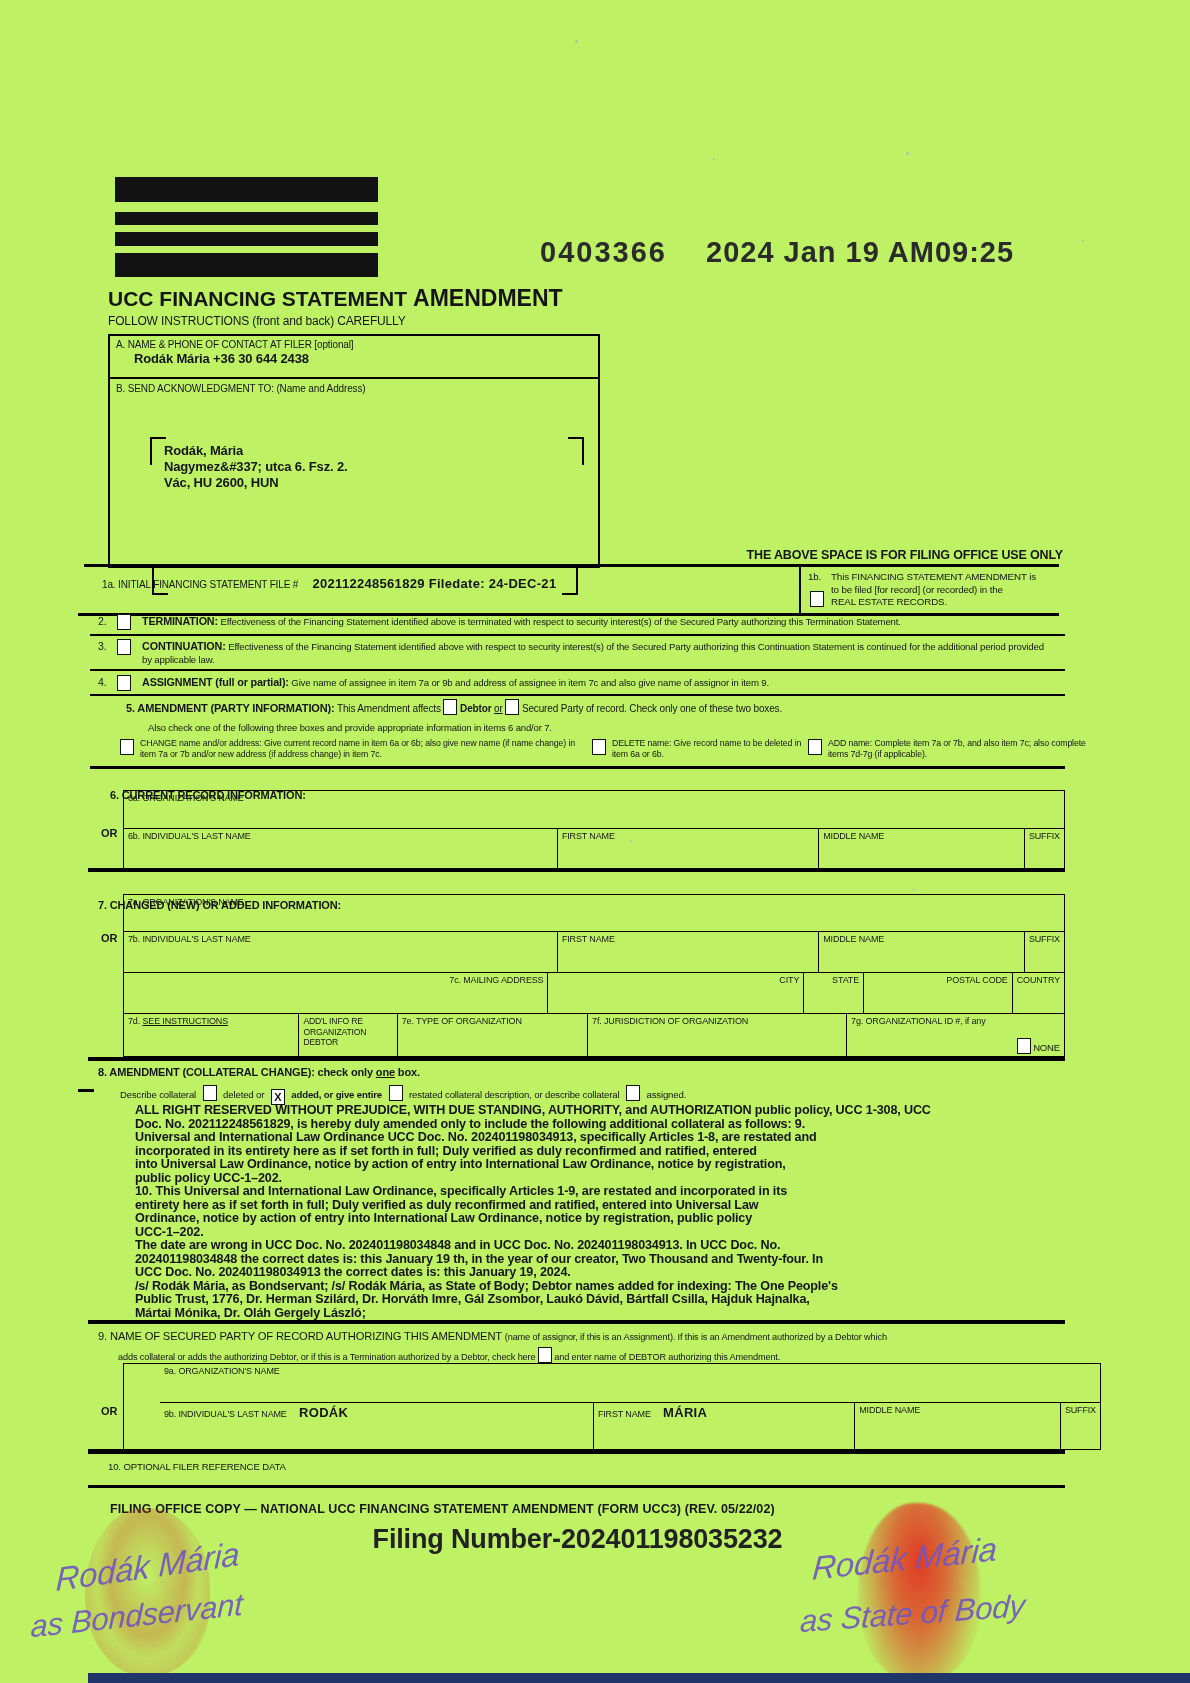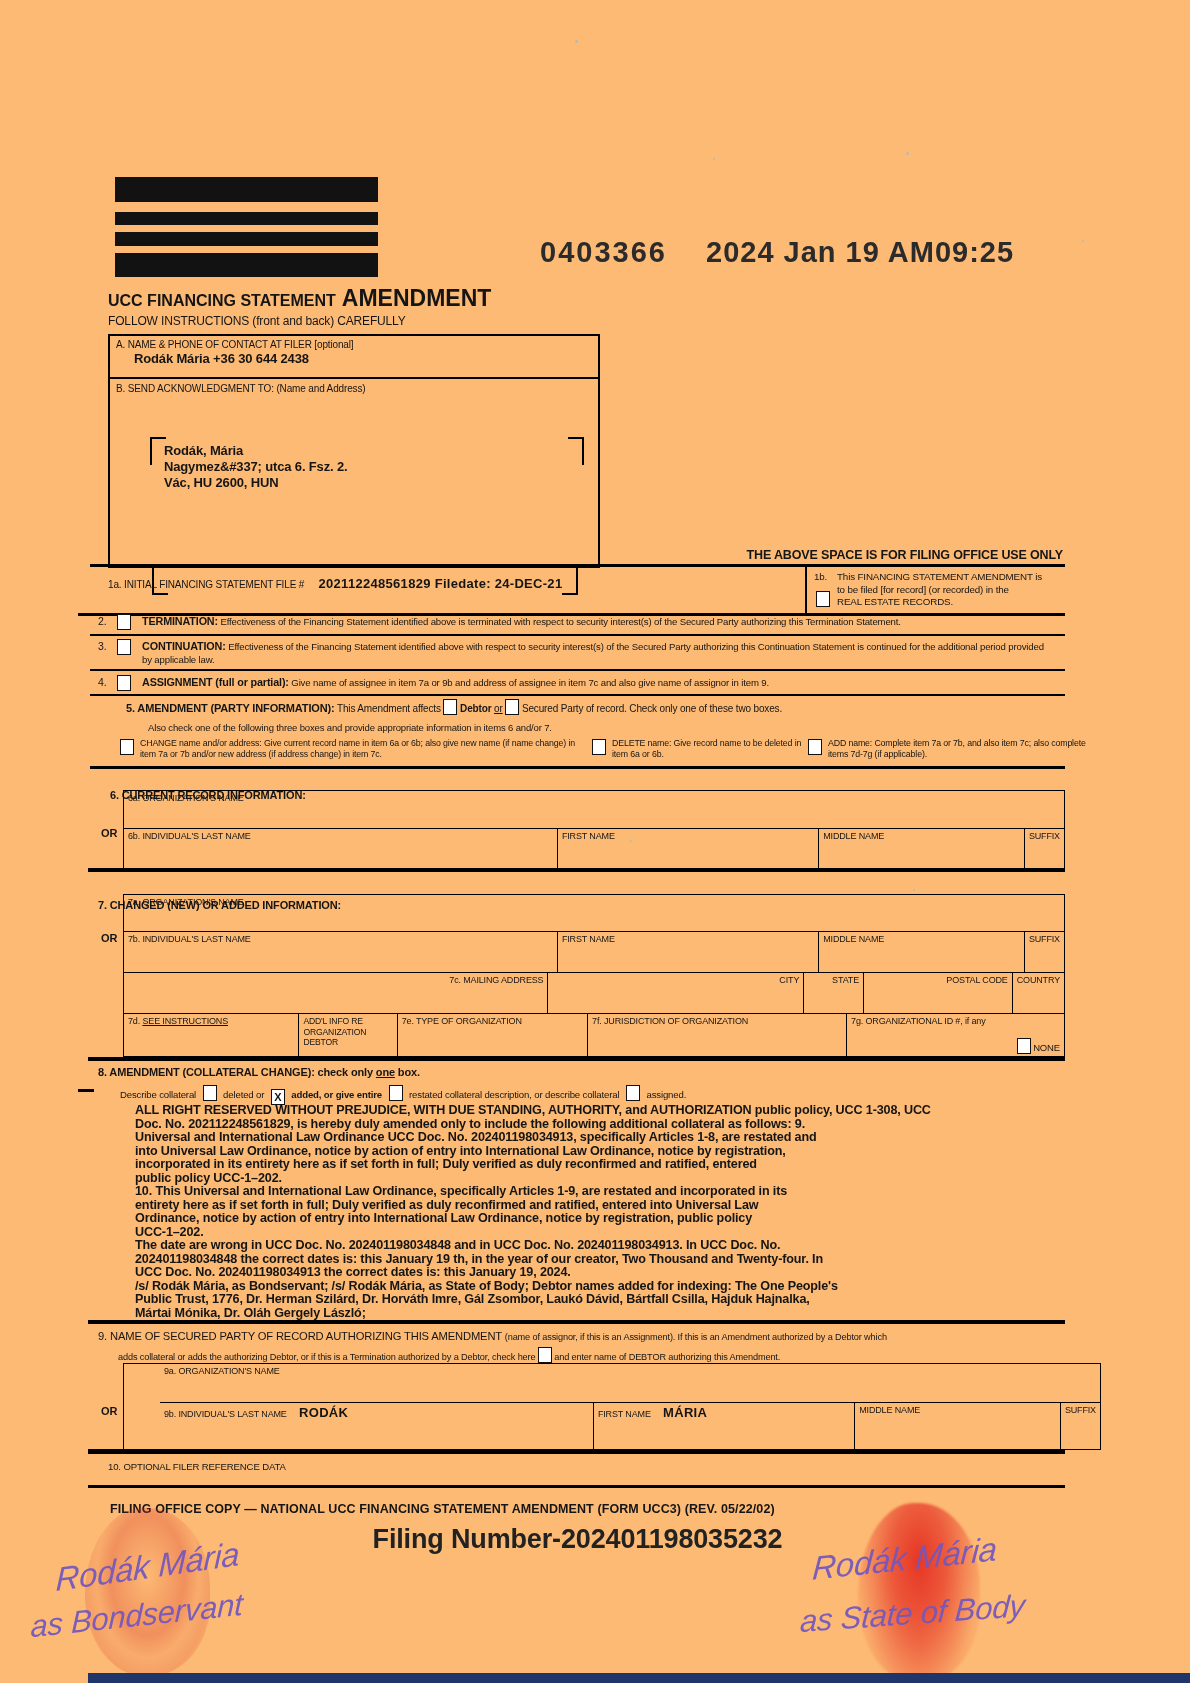--- a/index.html
+++ b/index.html
@@ -1,44 +1,44 @@
 <!DOCTYPE html>
 <html><head>
 <meta charset="utf-8">
 <style>
   html,body{margin:0;padding:0;background:#ffffff;}
-  .page{position:relative;width:1190px;height:1683px;background:#fdba74;overflow:hidden;
+  .page{position:relative;width:1190px;height:1683px;background:#bef264;overflow:hidden;
         font-family:"Liberation Sans",sans-serif;color:#151515;letter-spacing:-0.15px;}
   .abs{position:absolute;}
   
   .bar{position:absolute;left:115px;width:263px;background:#121212;}
   
   .stamp{position:absolute;top:236px;font-weight:bold;color:#2b2b2b;font-size:29px;letter-spacing:1px;}
   
   .title{position:absolute;left:108px;top:285px;white-space:nowrap;}
-  .title .t1{font-size:16px;font-weight:bold;letter-spacing:0;}
+  .title .t1{font-size:21px;font-weight:bold;letter-spacing:0;}
   .title .t2{font-size:23px;font-weight:bold;letter-spacing:0;margin-left:6px;}
   .subtitle{position:absolute;left:108px;top:314px;font-size:12px;}
   
   .boxab{position:absolute;left:108px;top:334px;width:488px;height:230px;border:2px solid #000;}
   .boxa{position:relative;height:41px;border-bottom:2px solid #000;}
   .lbl-sm{font-size:10px;}
   .vbold{font-weight:bold;font-size:13px;}
   .addr{position:absolute;left:54px;top:64px;font-weight:bold;font-size:13px;line-height:16px;}
   .brkt{position:absolute;width:14px;height:26px;}
   .brkt.tl{left:40px;top:58px;border-left:2px solid #000;border-top:2px solid #000;}
   .brkt.tr{left:458px;top:58px;border-right:2px solid #000;border-top:2px solid #000;}
   .brkt.bl{left:42px;top:188px;border-left:2px solid #000;border-bottom:2px solid #000;}
   .brkt.br{left:452px;top:188px;border-right:2px solid #000;border-bottom:2px solid #000;}
   .above-note{position:absolute;left:600px;top:548px;width:463px;text-align:right;font-weight:bold;font-size:12.5px;}
   
   .cb{display:inline-block;width:12px;height:14px;border:1.6px solid #111;vertical-align:-3px;background:#fff;
       font-size:11px;font-weight:bold;text-align:center;line-height:14px;}
   
-  .row1{position:absolute;left:90px;top:564px;width:975px;height:46px;border-top:3px solid #000;border-bottom:3px solid #000;display:flex;gap:16px;}
+  .row1{position:absolute;left:84px;top:564px;width:975px;height:46px;border-top:3px solid #000;border-bottom:3px solid #000;display:flex;gap:16px;}
   .row1 .c1{flex:1;position:relative;padding:7px 0 0 18px;}
   .row1 .c2{width:258px;border-left:2px solid #000;position:relative;font-size:9.8px;line-height:12.5px;}
   .row1 .c2 .tb{position:absolute;left:30px;top:4px;}
   .row1 .c2 .num{position:absolute;left:7px;top:4px;}
   .row1 .c2 .cb{position:absolute;left:9px;top:24px;}
   
   .srow{position:absolute;left:90px;width:975px;}
   .srow .num{position:absolute;left:8px;top:5px;font-size:10.5px;}
   .srow .cb{position:absolute;left:27px;top:4px;}
   .srow .txt{margin-left:52px;padding-top:5px;font-size:9.6px;line-height:13px;}
@@ -270,22 +270,22 @@
     <b>added,  or give entire</b>
     <span class="cb"></span>
     <span>restated collateral description,  or  describe collateral</span>
     <span class="cb"></span>
     <span>assigned.</span>
   </div>
   <div class="coll">
     <div>ALL RIGHT RESERVED WITHOUT PREJUDICE, WITH DUE STANDING, AUTHORITY, and AUTHORIZATION public policy, UCC 1-308, UCC</div>
     <div>Doc. No. 202112248561829, is hereby duly amended only to include the following additional collateral as follows: 9.</div>
     <div>Universal and International Law Ordinance UCC Doc. No. 202401198034913, specifically Articles 1-8, are restated and</div>
+    <div>incorporated in its entirety here as if set forth in full; Duly verified as duly reconfirmed and ratified, entered</div>
     <div>into Universal Law Ordinance, notice by action of entry into International Law Ordinance, notice by registration,</div>
-    <div>incorporated in its entirety here as if set forth in full; Duly verified as duly reconfirmed and ratified, entered</div>
     <div>public policy UCC-1–202.</div>
     <div>10. This Universal and International Law Ordinance, specifically Articles 1-9, are restated and incorporated in its</div>
     <div>entirety here as if set forth in full; Duly verified as duly reconfirmed and ratified, entered into Universal Law</div>
     <div>Ordinance, notice by action of entry into International Law Ordinance, notice by registration, public policy</div>
     <div>UCC-1–202.</div>
     <div>The date are wrong in UCC Doc. No. 202401198034848 and in UCC Doc. No. 202401198034913. In UCC Doc. No.</div>
     <div>202401198034848 the correct dates is: this January 19 th, in the year of our creator, Two Thousand and Twenty-four. In</div>
     <div>UCC Doc. No. 202401198034913 the correct dates is: this January 19, 2024.</div>
     <div>/s/ Rodák Mária, as Bondservant; /s/ Rodák Mária, as State of Body; Debtor names added for indexing: The One People's</div>
     <div>Public Trust, 1776, Dr. Herman Szilárd, Dr. Horváth Imre, Gál Zsombor, Laukó Dávid, Bártfall Csilla, Hajduk Hajnalka,</div>

